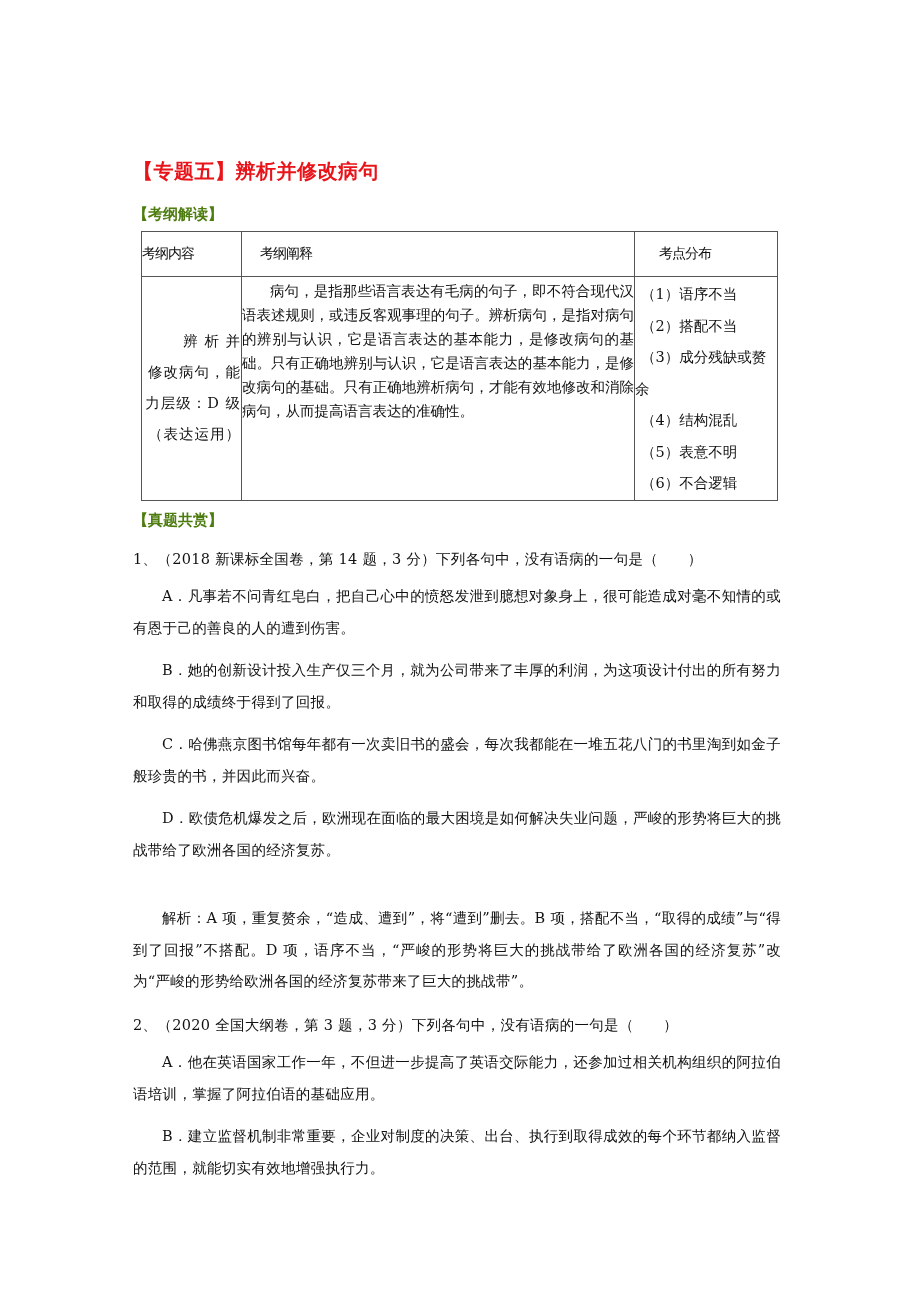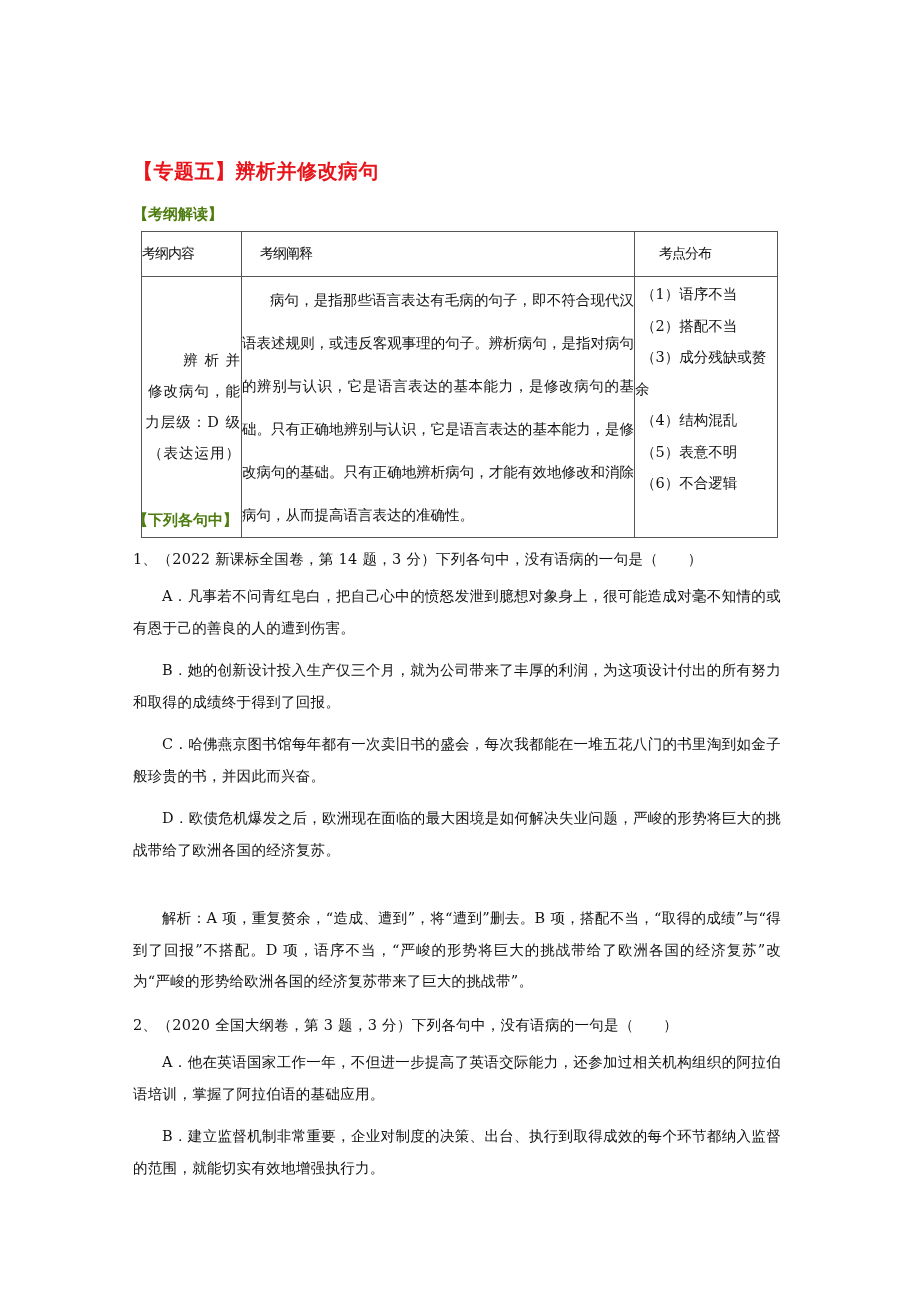--- a/index.html
+++ b/index.html
@@ -14,21 +14,21 @@
            border-collapse: collapse; font-size: 14.5px; }
   table.syllabus td, table.syllabus th { border: 1.5px solid #555; padding: 0; vertical-align: middle; }
   table.syllabus th { height: 44px; font-weight: normal; font-size: 14px;
            font-family: "DejaVu Sans", "Liberation Sans", sans-serif; text-align: left; letter-spacing: -1px; }
   .col1 { width: 99px; }
   .col2 { width: 374px; }
   .th-c1 { text-align: center; }
   .th-c2 { padding-left: 18px !important; }
   .th-c3 { padding-left: 24px !important; }
   .cell-content { text-align: right; line-height: 31px; padding-right: 2px; letter-spacing: 1px; }
-  .cell-expl { line-height: 43px; padding: 0 4px 0 4px; text-align: justify; vertical-align: top !important; padding-top: 2px !important; margin-left: 48px; }
+  .cell-expl { line-height: 24px; padding: 0 4px 0 4px; text-align: justify; vertical-align: top !important; padding-top: 2px !important; margin-left: 48px; }
   .cell-dist { vertical-align: top !important; padding-top: 2px !important; line-height: 31.5px; }
   .dist-item { padding-left: 6px; white-space: nowrap; }
   .dist-cont { padding-left: 0; }
   .para { position: absolute; left: 133px; width: 648px; font-size: 14.5px; line-height: 31.5px;
           letter-spacing: 0.3px; text-align: justify; }
   .ind { text-indent: 29px; }
 </style>
 </head>
 <body>
 
@@ -61,23 +61,23 @@
         <div class="dist-item">（3）成分残缺或赘</div>
         <div class="dist-cont">余</div>
         <div class="dist-item">（4）结构混乱</div>
         <div class="dist-item">（5）表意不明</div>
         <div class="dist-item">（6）不合逻辑</div>
       </td>
     </tr>
   </tbody>
     </table>
 
-  <div class="section-head" style="top:511px;">【下列各句中】</div>
+  <div class="section-head" style="top:511px;">【真题共赏】</div>
 
-  <div class="para" style="top:544px;">1、（2022 新课标全国卷，第 14 题，3 分）下列各句中，没有语病的一句是（　　）</div>
+  <div class="para" style="top:544px;">1、（2018 新课标全国卷，第 14 题，3 分）下列各句中，没有语病的一句是（　　）</div>
   <div class="para ind" style="top:655px;">B．她的创新设计投入生产仅三个月，就为公司带来了丰厚的利润，为这项设计付出的所有努力和取得的成绩终于得到了回报。</div>
   <div class="para ind" style="top:581px;">A．凡事若不问青红皂白，把自己心中的愤怒发泄到臆想对象身上，很可能造成对毫不知情的或有恩于己的善良的人的遭到伤害。</div>
   <div class="para ind" style="top:729px;">C．哈佛燕京图书馆每年都有一次卖旧书的盛会，每次我都能在一堆五花八门的书里淘到如金子般珍贵的书，并因此而兴奋。</div>
   <div class="para ind" style="top:803px;">D．欧债危机爆发之后，欧洲现在面临的最大困境是如何解决失业问题，严峻的形势将巨大的挑战带给了欧洲各国的经济复苏。</div>
   <div class="para ind" style="top:903px;">解析：A 项，重复赘余，“造成、遭到”，将“遭到”删去。B 项，搭配不当，“取得的成绩”与“得到了回报”不搭配。D 项，语序不当，“严峻的形势将巨大的挑战带给了欧洲各国的经济复苏”改为“严峻的形势给欧洲各国的经济复苏带来了巨大的挑战带”。</div>
 
   <div class="para" style="top:1010px;">2、（2020 全国大纲卷，第 3 题，3 分）下列各句中，没有语病的一句是（　　）</div>
   <div class="para ind" style="top:1047px;">A．他在英语国家工作一年，不但进一步提高了英语交际能力，还参加过相关机构组织的阿拉伯语培训，掌握了阿拉伯语的基础应用。</div>
   <div class="para ind" style="top:1121px;">B．建立监督机制非常重要，企业对制度的决策、出台、执行到取得成效的每个环节都纳入监督的范围，就能切实有效地增强执行力。</div>
 

